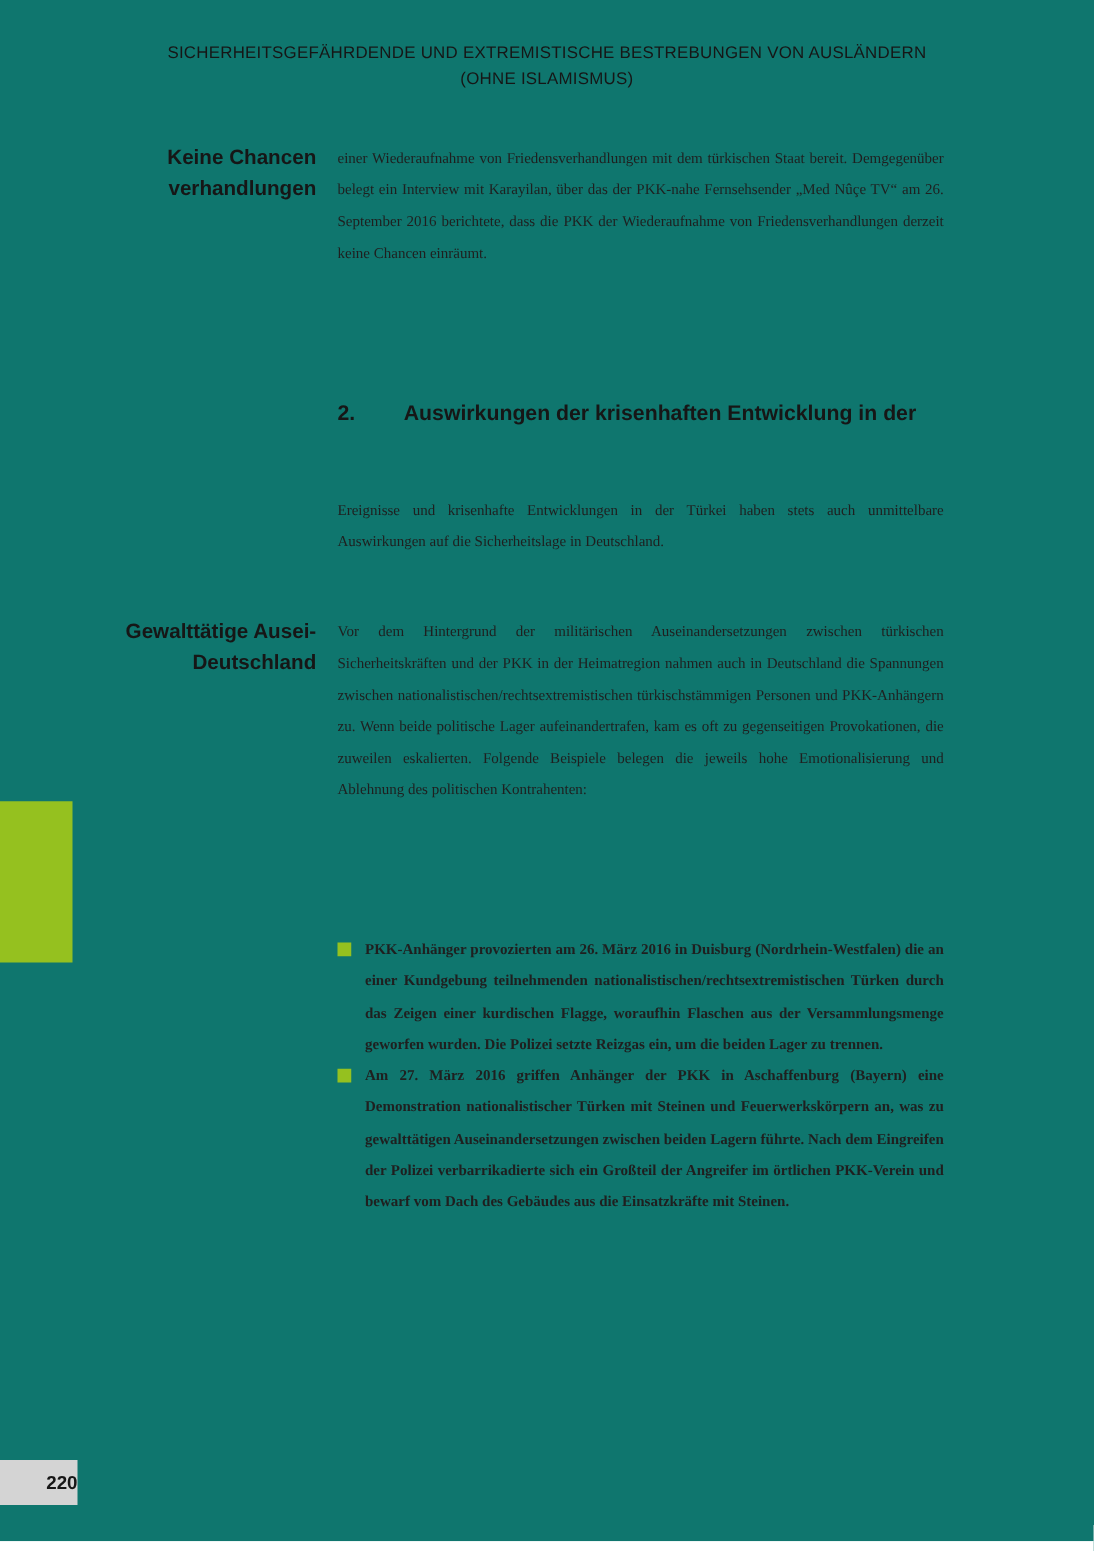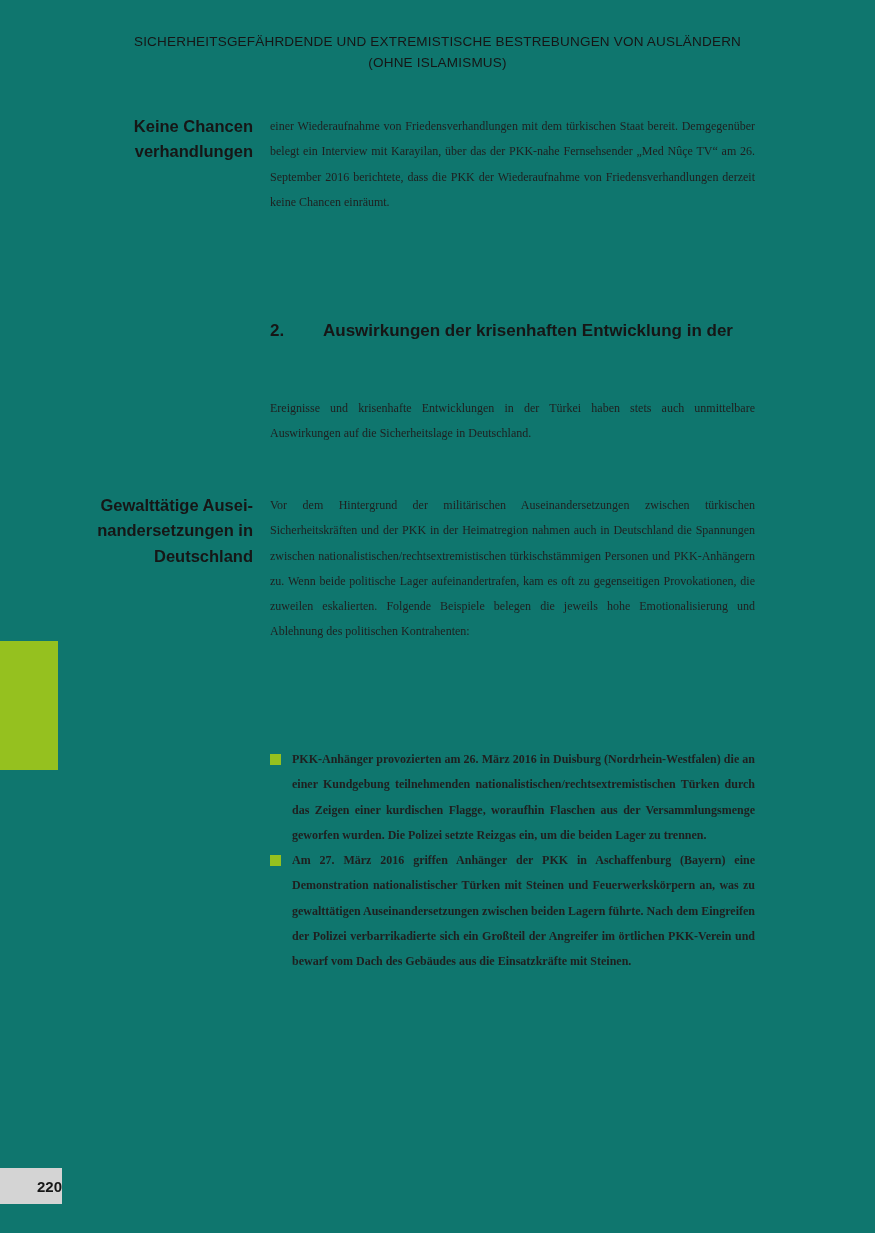--- a/index.html
+++ b/index.html
@@ -135,21 +135,20 @@
   </div>
 
   <div class="row" style="top:396px">
     <div class="label-col"></div>
     <div class="body-col">Ereignisse und krisenhafte Entwicklungen in der Türkei haben stets auch unmittelbare Auswirkungen auf die Sicherheitslage in Deutschland.</div>
   </div>
 
   <div class="row" style="top:493px">
     <div class="label-col">
       <div>Gewalttätige Ausei-</div>
-      <div>nandersetzungen in</div>
       <div>Deutschland</div>
     </div>
     <div class="body-col">Vor dem Hintergrund der militärischen Auseinandersetzungen zwischen türkischen Sicherheitskräften und der PKK in der Heimatregion nahmen auch in Deutschland die Spannungen zwischen nationalistischen/rechtsextremistischen türkischstämmigen Personen und PKK-Anhängern zu. Wenn beide politische Lager aufeinandertrafen, kam es oft zu gegenseitigen Provokationen, die zuweilen eskalierten. Folgende Beispiele belegen die jeweils hohe Emotionalisierung und Ablehnung des politischen Kontrahenten:</div>
   </div>
 
   <div class="row" style="top:747px">
     <div class="label-col"></div>
     <div class="body-col">
       <ul class="bullet-list">
         <li>

